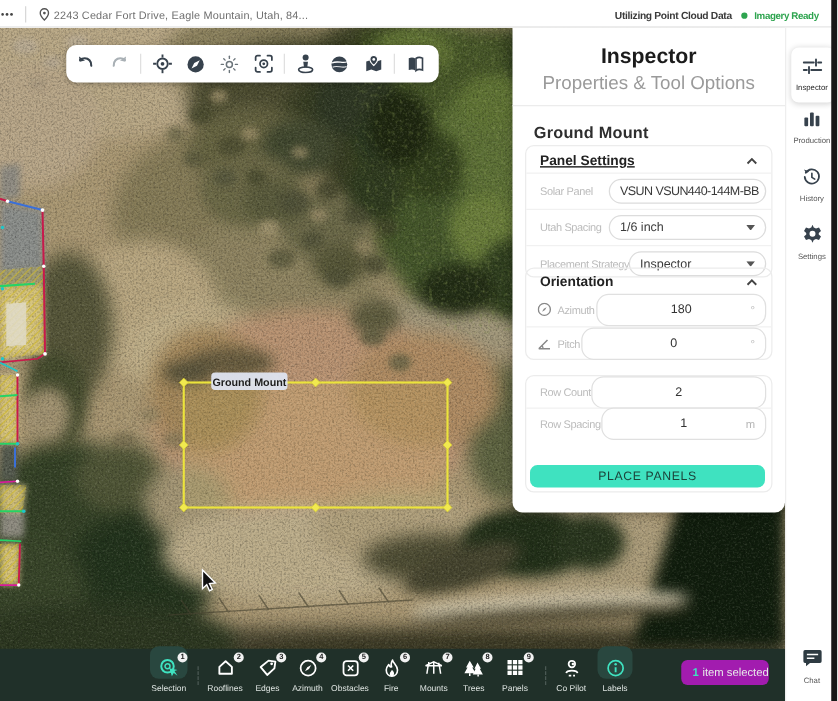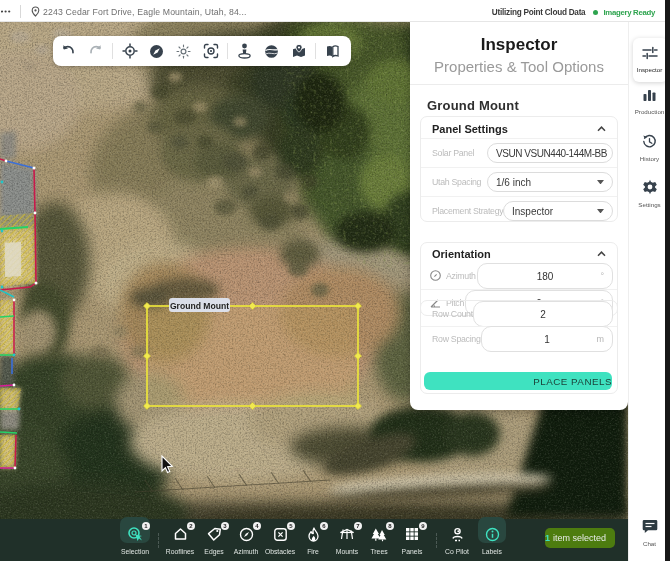--- a/index.html
+++ b/index.html
@@ -38,41 +38,41 @@
 .sec-head .t { font-size:11px; font-weight:bold; color:#222; }
 .row { position:relative; height:29px; border-top:1px solid #f1f1f1; }
 .r26 { height:26px; }
 .rlabel { position:absolute; left:11px; top:50%; transform:translateY(-50%); font-size:8.8px; letter-spacing:-0.3px; color:#bcbcbc; white-space:nowrap; }
 .dd { position:absolute; right:4px; top:50%; transform:translateY(-50%); height:20px; border:1px solid #dcdcdc; border-radius:10px; background:#fff; display:flex; align-items:center; }
 .dd .dtext { font-size:10px; color:#3a3a3a; padding-left:8px; white-space:nowrap; }
 .dd .caret { margin-left:auto; margin-right:8px; }
 .inp { position:absolute; right:4px; top:50%; transform:translateY(-50%); height:26px; border:1px solid #e0e0e0; border-radius:10px; background:#fff; }
 .inp .val { position:absolute; left:0; right:0; top:50%; transform:translateY(-50%); text-align:center; font-size:10px; color:#333; }
 .inp .unit { position:absolute; right:8px; top:50%; transform:translateY(-50%); font-size:9px; color:#b5b5b5; }
-#btn-place { position:absolute; left:14px; right:16px; top:350px; height:18px; background:#3fe2c0; border-radius:6px; color:#1c433a; font-size:9.8px; font-weight:normal; text-align:right; line-height:19px; letter-spacing:.5px; }
+#btn-place { position:absolute; left:14px; right:16px; top:350px; height:18px; background:#3fe2c0; border-radius:6px; color:#1c433a; font-size:9.8px; font-weight:normal; text-align:center; line-height:19px; letter-spacing:.5px; }
 
 
 #sidebar { position:absolute; left:628px; top:22px; width:37px; height:539px; background:#fff; border-left:1px solid #eee; z-index:28; }
 .sb-item { position:absolute; left:2px; width:37px; text-align:center; }
 .sb-item .lbl { font-size:6.2px; color:#555; margin-top:2px; }
 #sb-active { position:absolute; left:4px; top:16px; width:35px; height:44px; background:#fff; border-radius:6px; box-shadow:0 1px 5px rgba(0,0,0,.18); }
 
 
 #rstrip { position:absolute; left:665px; top:0; width:5px; height:561px; background:#181818; z-index:40; }
 
 
 #bottombar { position:absolute; left:0; top:519px; width:628px; height:42px; background:#203029; z-index:26; }
 .bb-item { position:absolute; top:2px; width:36px; text-align:center; }
 .bb-item .ic { position:relative; height:26px; display:flex; align-items:center; justify-content:center; }
 .bb-item .lbl { font-size:6.8px; color:#dfe5e2; margin-top:1px; white-space:nowrap; }
 .badge { position:absolute; top:1px; right:3px; width:8px; height:8px; background:#f2f2f2; border-radius:50%; font-size:6px; color:#222; line-height:8.5px; text-align:center; font-weight:bold; }
 .bb-sep { position:absolute; top:14px; width:0px; height:15px; border-left:1px dashed #4b5954; }
 #sel-box { position:absolute; left:-15px; top:-4px; width:30px; height:26px; background:#29473f; border-radius:7px; }
 #lbl-box { position:absolute; left:-14px; top:-4px; width:28px; height:26px; background:#29473f; border-radius:7px; }
-#pill { position:absolute; left:545px; top:9px; width:70px; height:20px; background:#4d7c0f; border-radius:5px; font-size:9px; color:#e8ecea; line-height:20px; text-align:left; }
+#pill { position:absolute; left:545px; top:9px; width:70px; height:20px; background:#a21caf; border-radius:5px; font-size:9px; color:#e8ecea; line-height:20px; text-align:right; }
 #pill b { color:#3fe2c0; margin-right:3px; }
 </style>
 </head>
 <body>
 <div id="app">
 
   <div id="map">
   <svg width="628" height="539" viewBox="0 0 628 539">
     <defs>
       <filter id="b9" color-interpolation-filters="sRGB" x="-40%" y="-40%" width="180%" height="180%">
@@ -398,21 +398,21 @@
         </svg>
       </div>
   </div>
 
   <div id="inspector">
     <div id="insp-title">Inspector</div>
     <div id="insp-sub">Properties &amp; Tool Options</div>
     <div id="insp-div"></div>
     <div id="gm-head">Ground Mount</div>
 
-    <div class="sec" style="top:94px; height:106px;">
+    <div class="sec" style="top:94px; height:106px;text-decoration:underline;">
       <div class="sec-head">
           <span class="t">Panel Settings</span>
           <svg width="9" height="6" viewBox="0 0 9 6">
             <polyline points="1,4.8 4.5,1.2 8,4.8" fill="none" stroke="#444" stroke-width="1.5"></polyline>
           </svg>
         </div>
       <div class="row">
           <span class="rlabel">Solar Panel</span>
         <div class="dd" style="width:126px;">
             <span class="dtext" style="letter-spacing:-0.45px;">VSUN VSUN440-144M-BB</span>
@@ -434,21 +434,21 @@
           <span class="rlabel">Placement Strategy</span>
         <div class="dd" style="width:110px;">
             <span class="dtext">Inspector</span>
             <svg class="caret" width="7" height="4.5" viewBox="0 0 8 5">
               <polygon points="0,0 8,0 4,5" fill="#555"></polygon>
             </svg>
           </div>
       </div>
     </div>
 
-    <div class="sec" style="top:220px; height:74px;" id="sec-orient">
+    <div class="sec" style="top:192px; height:74px;" id="sec-orient">
       <div class="sec-head" style="padding-top:5px;">
           <span class="t">Orientation</span>
           <svg width="9" height="6" viewBox="0 0 9 6">
             <polyline points="1,4.8 4.5,1.2 8,4.8" fill="none" stroke="#444" stroke-width="1.5"></polyline>
           </svg>
         </div>
       <div class="row r26" style="border-top:none;">
         <svg style="position:absolute;left:9px;top:7px;" width="11" height="11" viewBox="0 0 11 11">
             <circle cx="5.5" cy="5.5" r="4.8" fill="none" stroke="#888" stroke-width="1.1"></circle>
             <path d="M7.3 3.7 L6 6 L3.7 7.3 L5 5 Z" fill="#888"></path>

